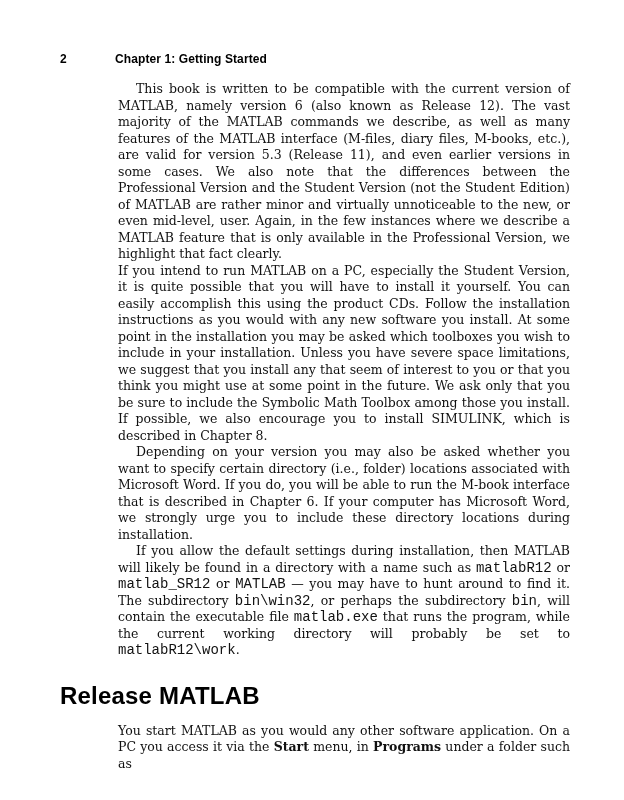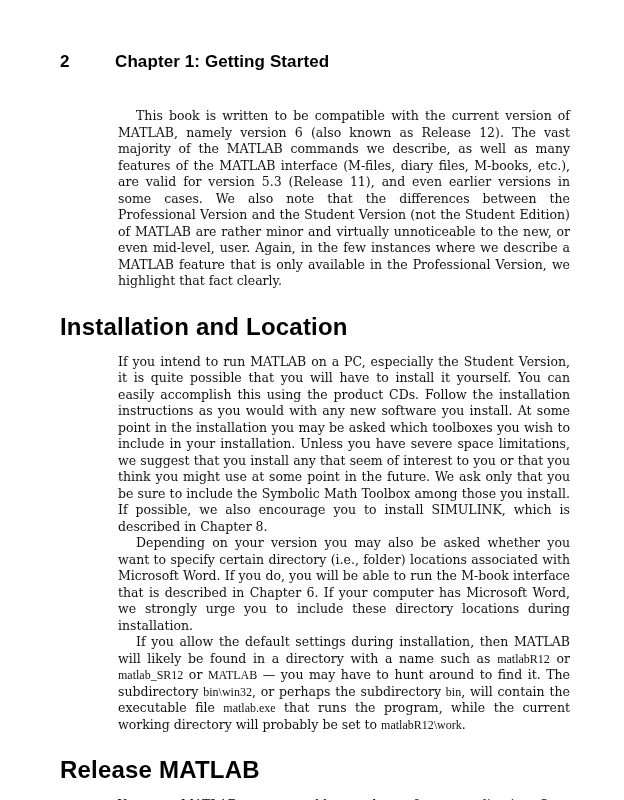--- a/index.html
+++ b/index.html
@@ -14,23 +14,23 @@
     box-sizing: border-box;
     background: #ffffff;
     padding: 52px 54px 0 60px;
     font-family: "DejaVu Serif", serif;
     color: #111111;
     overflow: hidden;
   }
   .running-head {
     font-family: "Liberation Sans", sans-serif;
     font-weight: bold;
-    font-size: 17px;
+    font-size: 12px;
     letter-spacing: 0.1px;
-    margin-bottom: 36px;
+    margin-bottom: 15px;
     color: #000000;
   }
   .page-num {
     display: inline-block;
     width: 55px;
   }
   .body-text {
     font-size: 12.5px;
     line-height: 16.5px;
     text-align: justify;
@@ -47,38 +47,37 @@
     font-size: 24px;
     line-height: 26px;
     color: #000000;
     margin: 24px 0 14px 0;
     text-align: left;
     letter-spacing: 0.2px;
   }
   .run-i { }
   .run-b { font-weight: bold; }
   .run-m {
-    font-family: Liberation Serif, serif;
-    font-size: 12px;
+    font-family: Liberation Mono, monospace;
+    font-size: 14px;
   }
 </style>
 </head>
 <body>
 
 <div class="page">
 
   <header class="running-head">
     <span class="page-num">2</span><span>Chapter 1: Getting Started</span>
   </header>
 
   <main class="body-text">
 
     <p class="para indent"><span>This book is written to be compatible with the current version of MATLAB, namely version 6 (also known as Release 12). The vast majority of the MATLAB commands we describe, as well as many features of the MATLAB interface (M-files, diary files, M-books, etc.), are valid for version 5.3 (Release 11), and even earlier versions in some cases. We also note that the differences between the Professional Version and the Student Version (not the Student Edition) of MATLAB are rather minor and virtually unnoticeable to the new, or even mid-level, user. Again, in the few instances where we describe a MATLAB feature that is only available in the Professional Version, we highlight that fact clearly.</span></p>
 
-    <h1 class="section-heading">Installation and Location</h1>
 
     <p class="para"><span>If you intend to run MATLAB on a PC, especially the Student Version, it is quite possible that you will have to install it yourself. You can easily accomplish this using the product CDs. Follow the installation instructions as you would with any new software you install. At some point in the installation you may be asked which </span><span class="run-i">toolboxes</span><span> you wish to include in your installation. Unless you have severe space limitations, we suggest that you install any that seem of interest to you or that you think you might use at some point in the future. We ask only that you be sure to include the </span><span class="run-i">Symbolic Math Toolbox</span><span> among those you install. If possible, we also encourage you to install SIMULINK, which is described in Chapter 8.</span></p>
 
     <p class="para indent"><span>Depending on your version you may also be asked whether you want to specify certain directory (i.e., folder) locations associated with Microsoft Word. If you do, you will be able to run the </span><span class="run-i">M-book</span><span> interface that is described in Chapter 6. If your computer has Microsoft Word, we strongly urge you to include these directory locations during installation.</span></p>
 
     <p class="para indent"><span>If you allow the default settings during installation, then MATLAB will likely be found in a directory with a name such as </span><span class="run-m">matlabR12</span><span> or </span><span class="run-m">matlab_SR12</span><span> or </span><span class="run-m">MATLAB</span><span> — you may have to hunt around to find it. The subdirectory </span><span class="run-m">bin\win32</span><span>, or perhaps the subdirectory </span><span class="run-m">bin</span><span>, will contain the executable file </span><span class="run-m">matlab.exe</span><span> that runs the program, while the current working directory will probably be set to </span><span class="run-m">matlabR12\work</span><span>.</span></p>
 
     <h1 class="section-heading">Release MATLAB</h1>
 
     <p class="para"><span>You start MATLAB as you would any other software application. On a PC you access it via the </span><span class="run-b">Start</span><span> menu, in </span><span class="run-b">Programs</span><span> under a folder such as </span></p>

